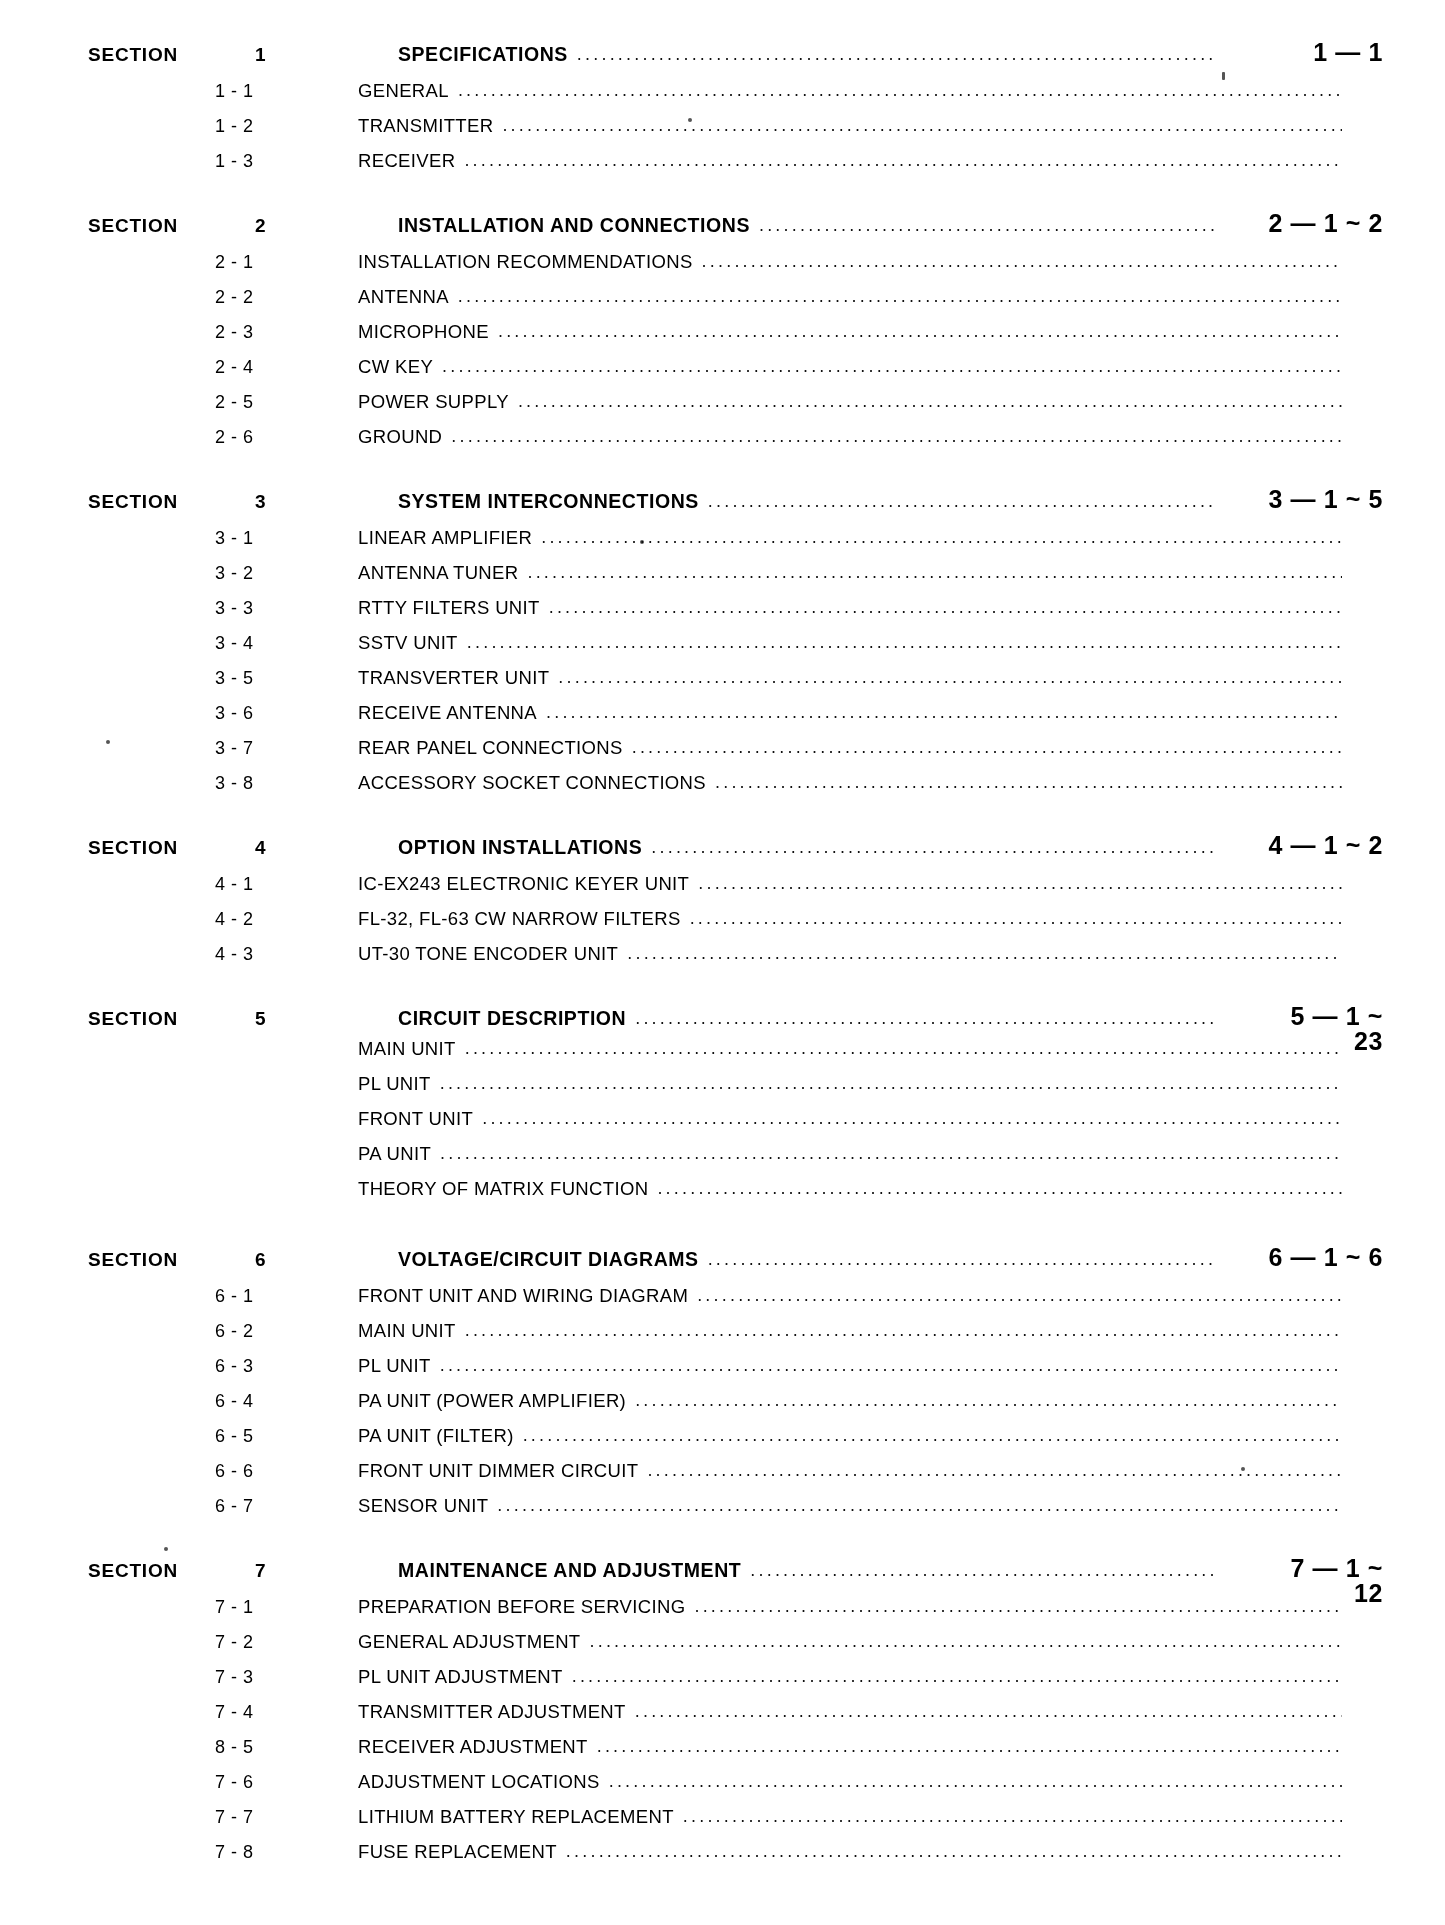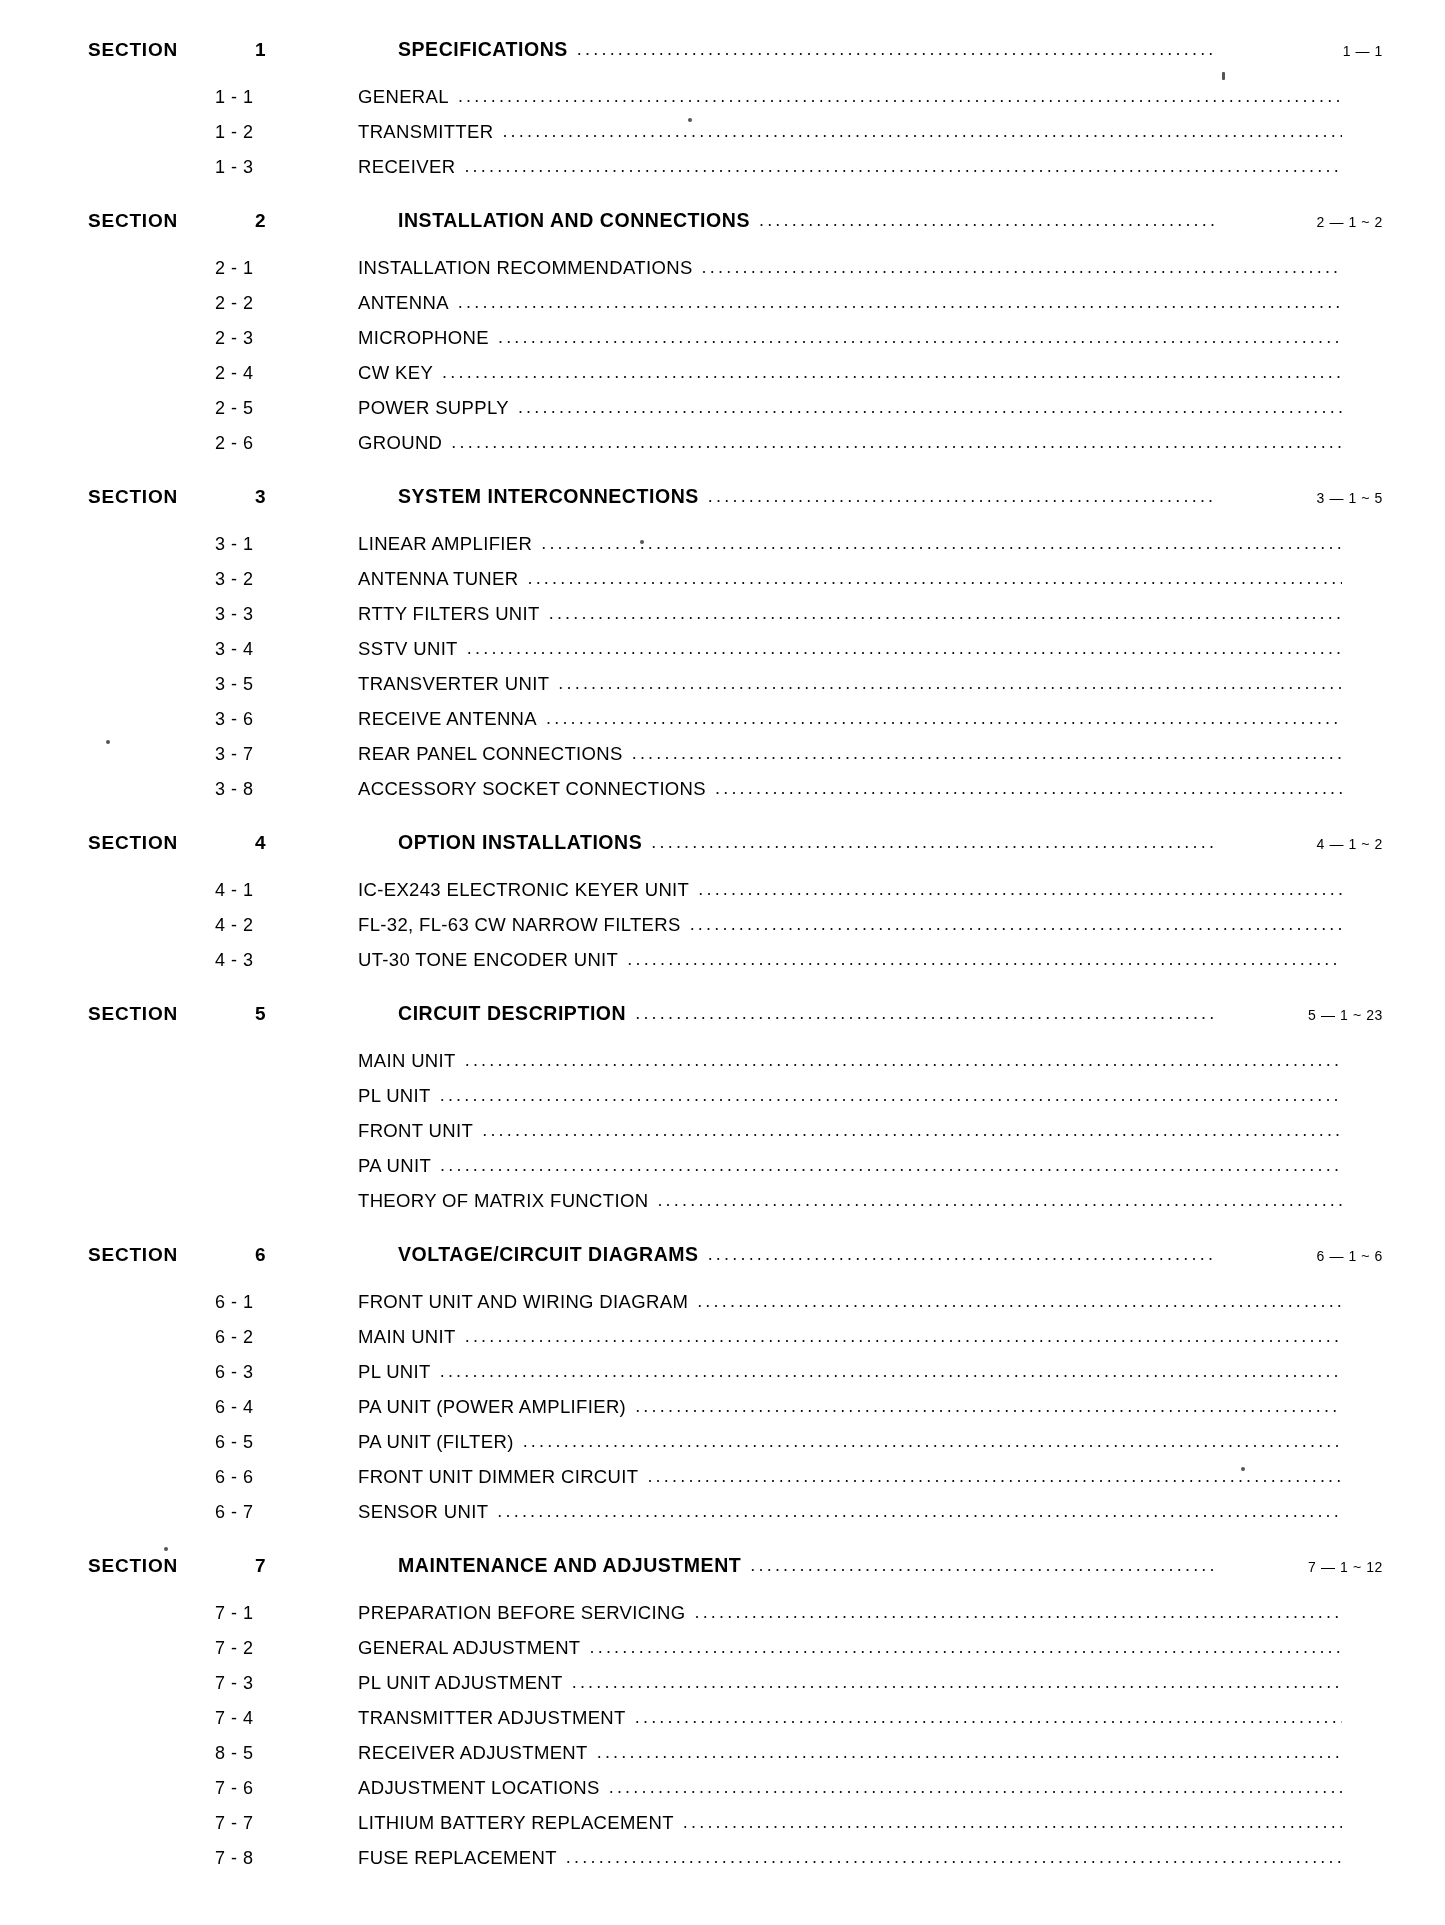--- a/index.html
+++ b/index.html
@@ -87,38 +87,37 @@
     font-size: 19.5px;
     font-weight: bold;
     letter-spacing: 0.55px;
     padding-right: 9px;
     flex: 0 0 auto;
   }
   .ttext.sub {
     font-weight: normal;
     font-size: 18.5px;
     letter-spacing: 0.35px;
-    margin-top: 12px;
   }
   .dots {
     flex: 1 1 auto;
     overflow: hidden;
     white-space: nowrap;
     font-size: 18px;
     letter-spacing: 3.2px;
     color: #111;
     position: relative;
     top: -1px;
   }
   .col-page {
     flex: 0 0 120px;
     width: 120px;
     text-align: right;
-    font-size: 14px;
-    font-weight: normal;
+    font-size: 25px;
+    font-weight: bold;
     letter-spacing: 0.6px;
     padding-left: 8px;
   }
   .col-page.sub {
     font-weight: normal;
     font-size: 18.5px;
   }
   .sub-indent {
     padding-left: 127px;
   }

